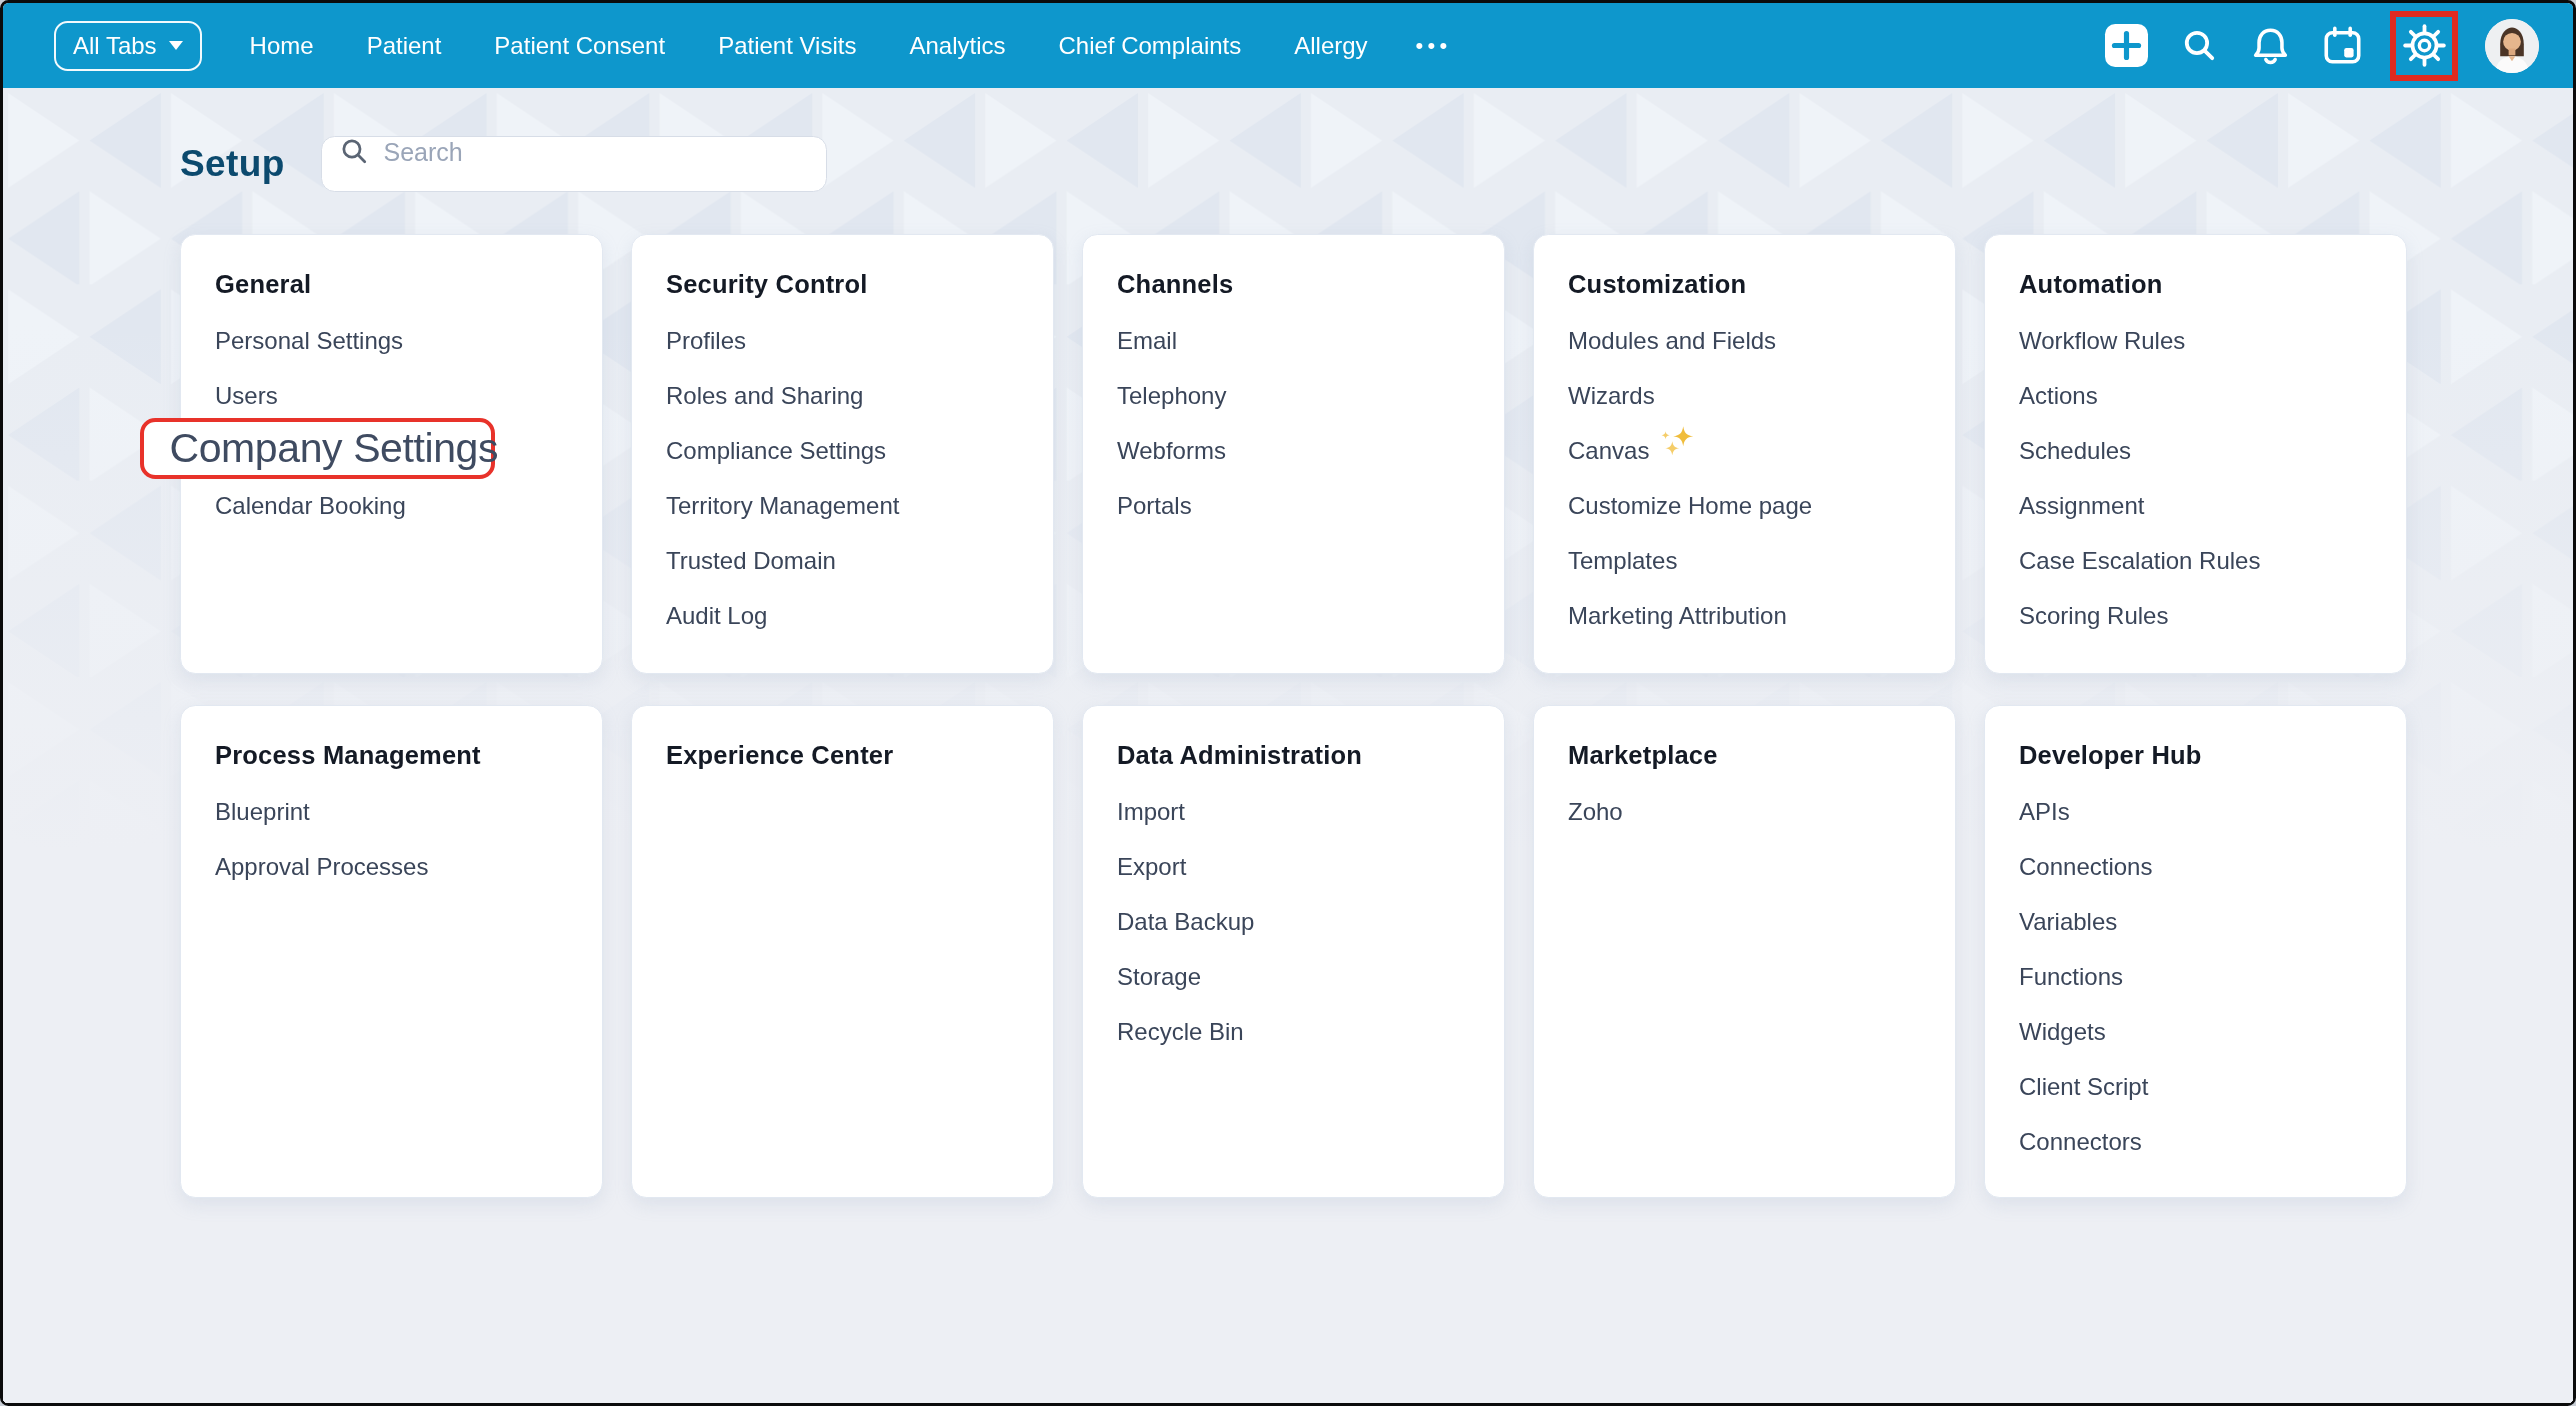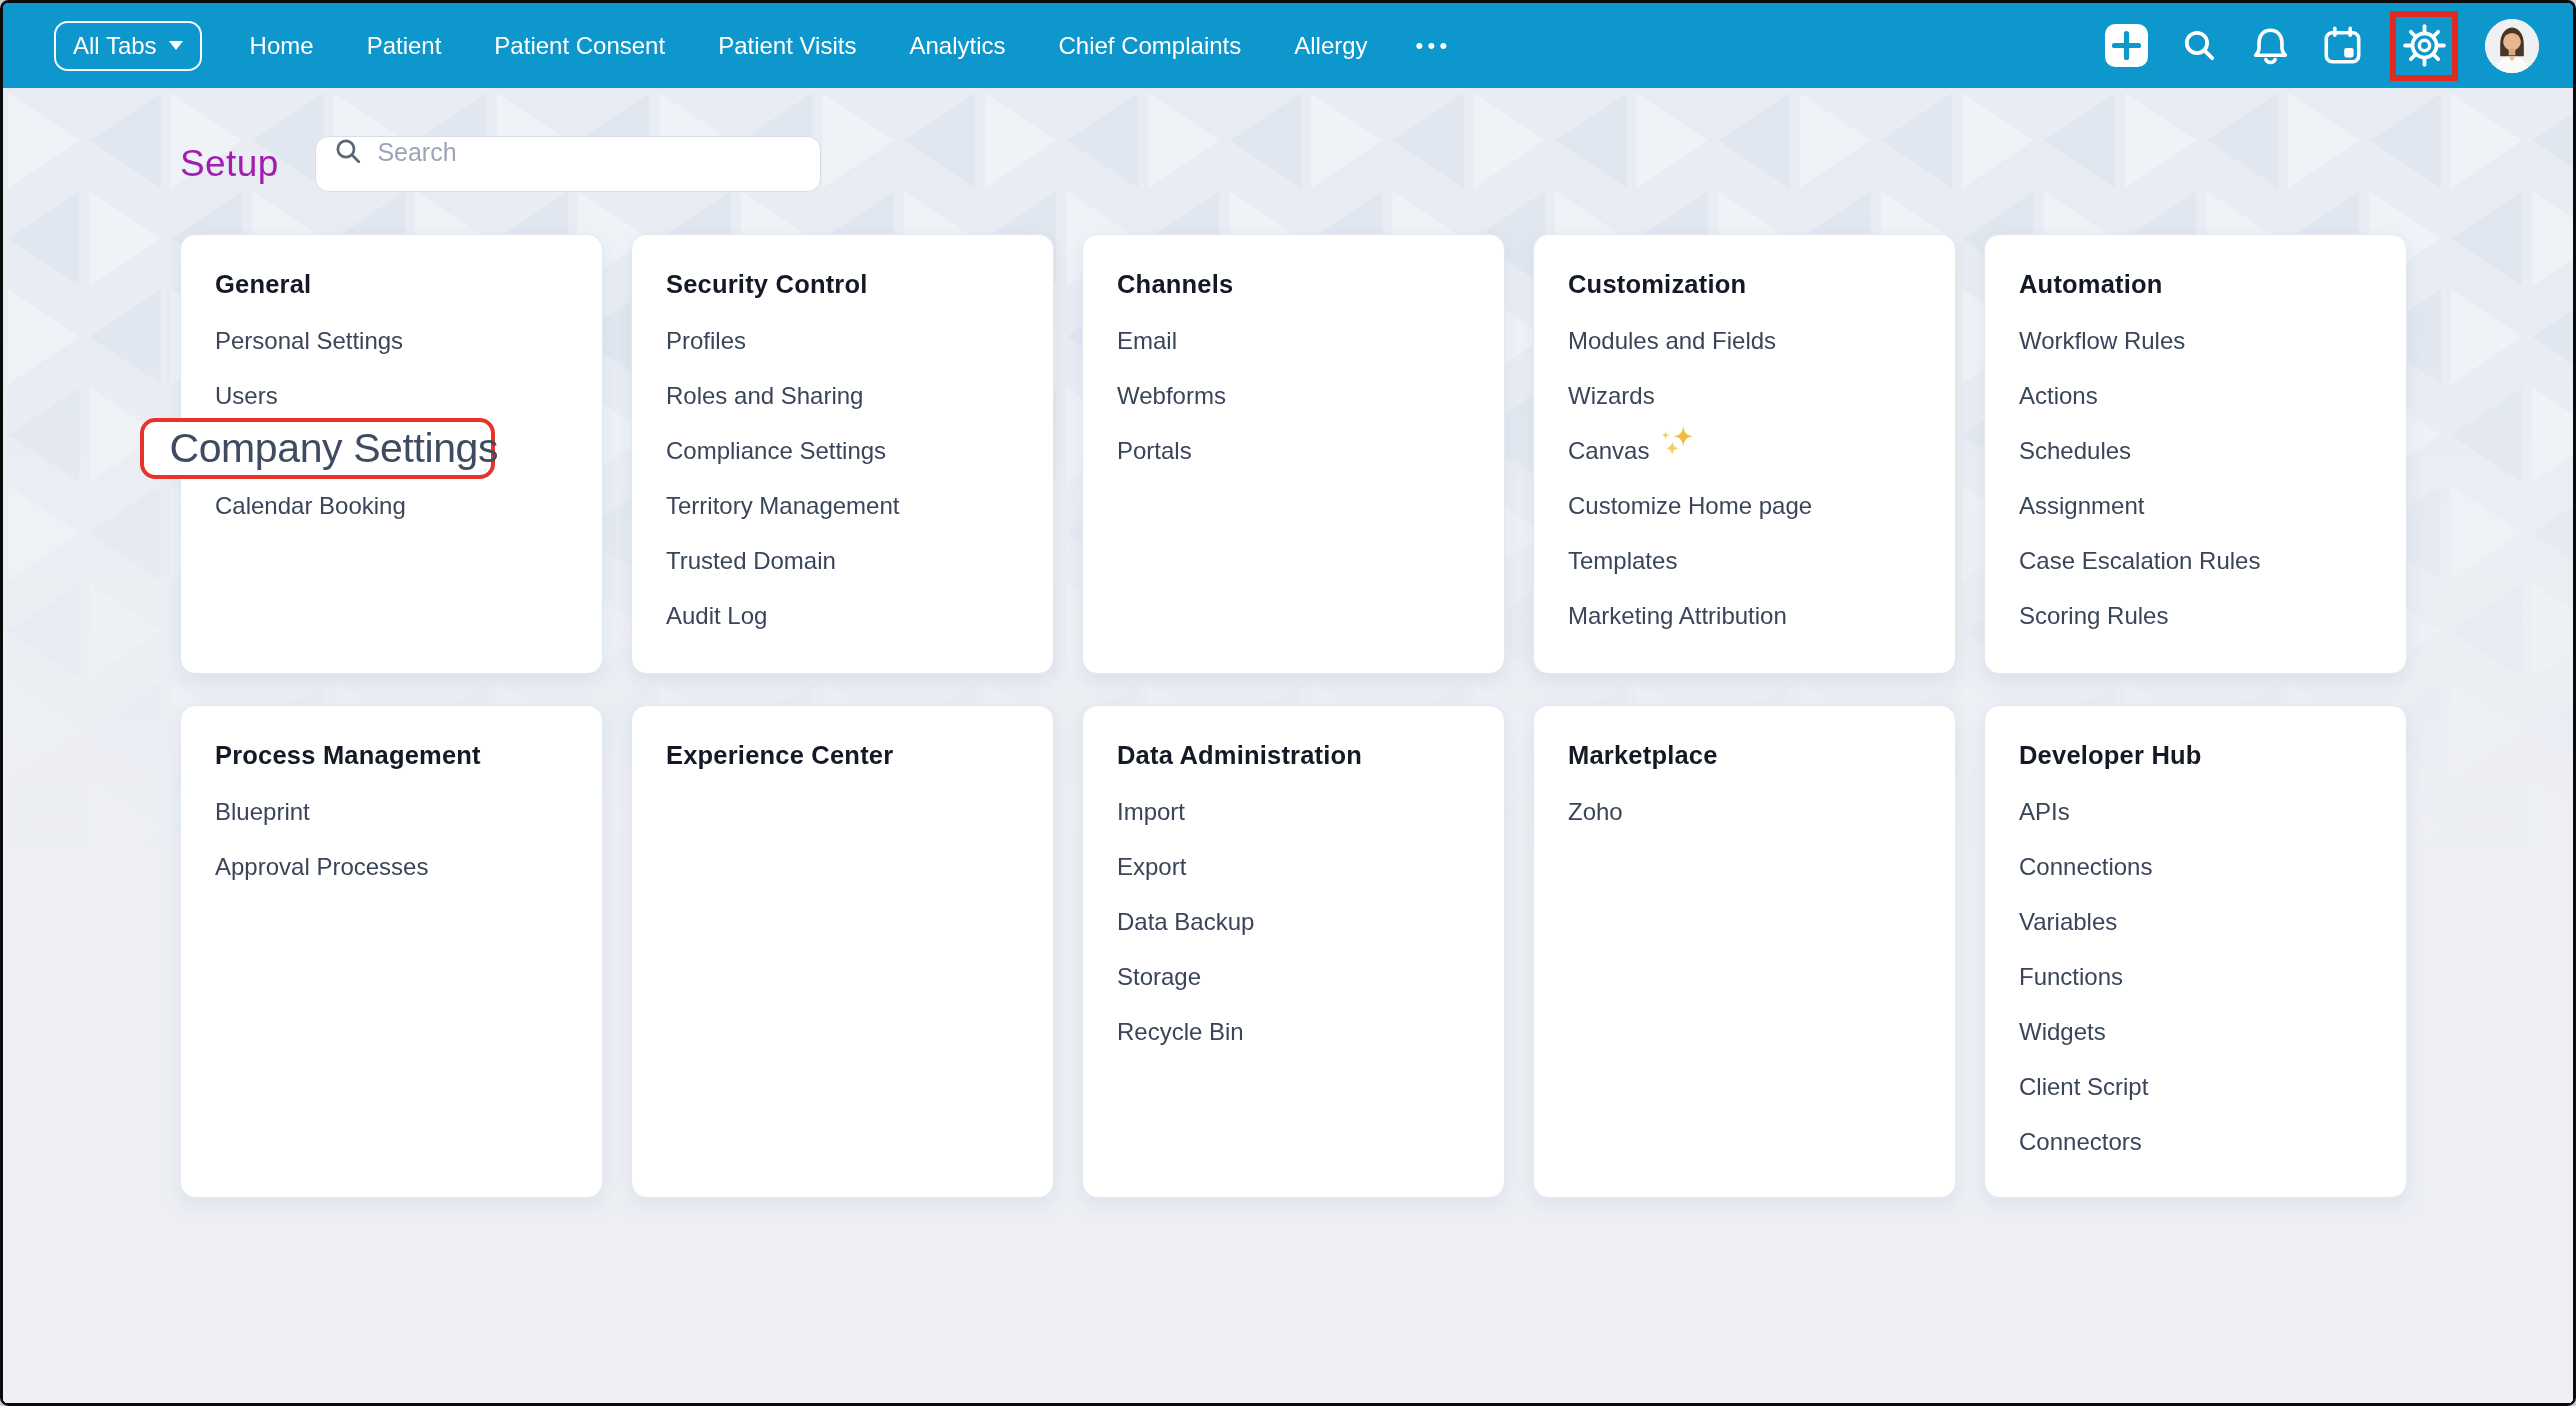--- a/index.html
+++ b/index.html
@@ -28,21 +28,21 @@
   .plus-btn{width:43px;height:43px;background:#fff;border-radius:10.2px;}
   .gear-box{
     width:68px;height:70px;border:6px solid #e02b20;display:flex;align-items:center;
     justify-content:center;box-sizing:border-box;margin:0 -5.1px;
   }
   .avatar{width:54px;height:54px;border-radius:50%;overflow:hidden;background:#f2f3f5;}
   
   .content{position:absolute;left:0;top:85px;right:0;bottom:0;}
   .bg-pattern{position:absolute;left:0;top:0;width:100%;height:100%;z-index:0;}
   .page-head{position:absolute;left:177px;top:48px;display:flex;align-items:center;gap:36px;z-index:5;}
-  .page-title{font-size:37px;font-weight:400;color:#a21caf;letter-spacing:0.4px;}
+  .page-title{font-size:37px;font-weight:700;color:#0c4a6e;letter-spacing:0.4px;}
   .search-box{
     width:506px;height:56px;background:#fff;border:1.7px solid #d7dde7;border-radius:13.6px;
     display:flex;align-items:flex-start;padding:0 18.7px;box-sizing:border-box;gap:12px;
   }
   .search-box input{
     border:none;outline:none;font-size:25px;color:#333c4d;flex:1;background:transparent;
     font-family:"Liberation Sans","DejaVu Sans",sans-serif;
   }
   .search-box input::placeholder{color:#9aa5b8;}
   
@@ -258,20 +258,23 @@
           </ul>
   </section>
 
   <section class="card">
     <h2 class="card-title">Channels</h2>
     <ul class="card-items">
             <li>
               <span class="item-label">Email</span>
             </li>
             <li>
+              <span class="item-label">Telephony</span>
+            </li>
+            <li>
               <span class="item-label">Webforms</span>
             </li>
             <li>
               <span class="item-label">Portals</span>
             </li>
           </ul>
   </section>
 
   <section class="card">
     <h2 class="card-title">Customization</h2>

